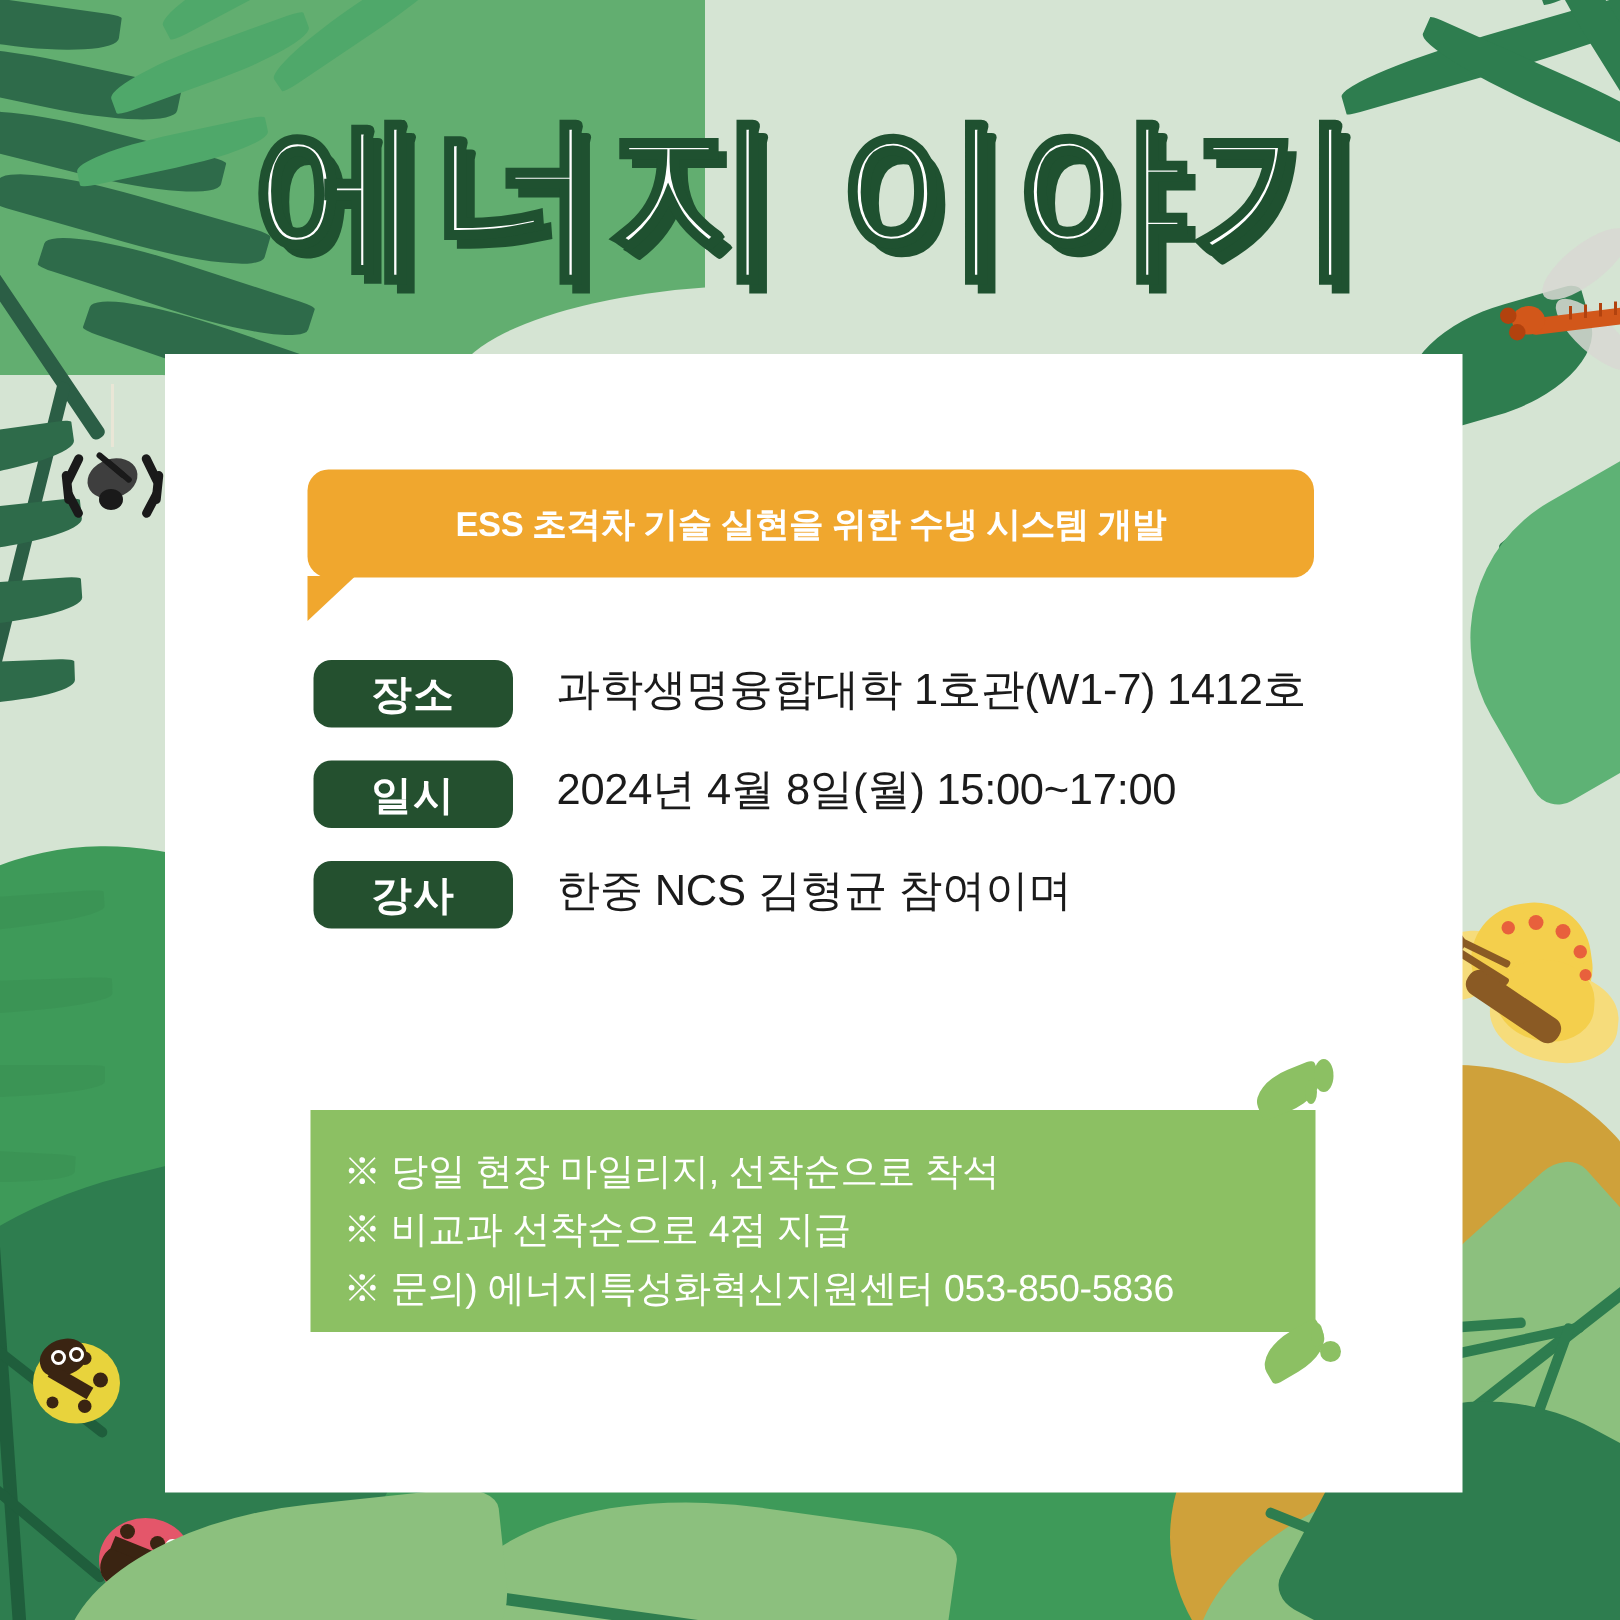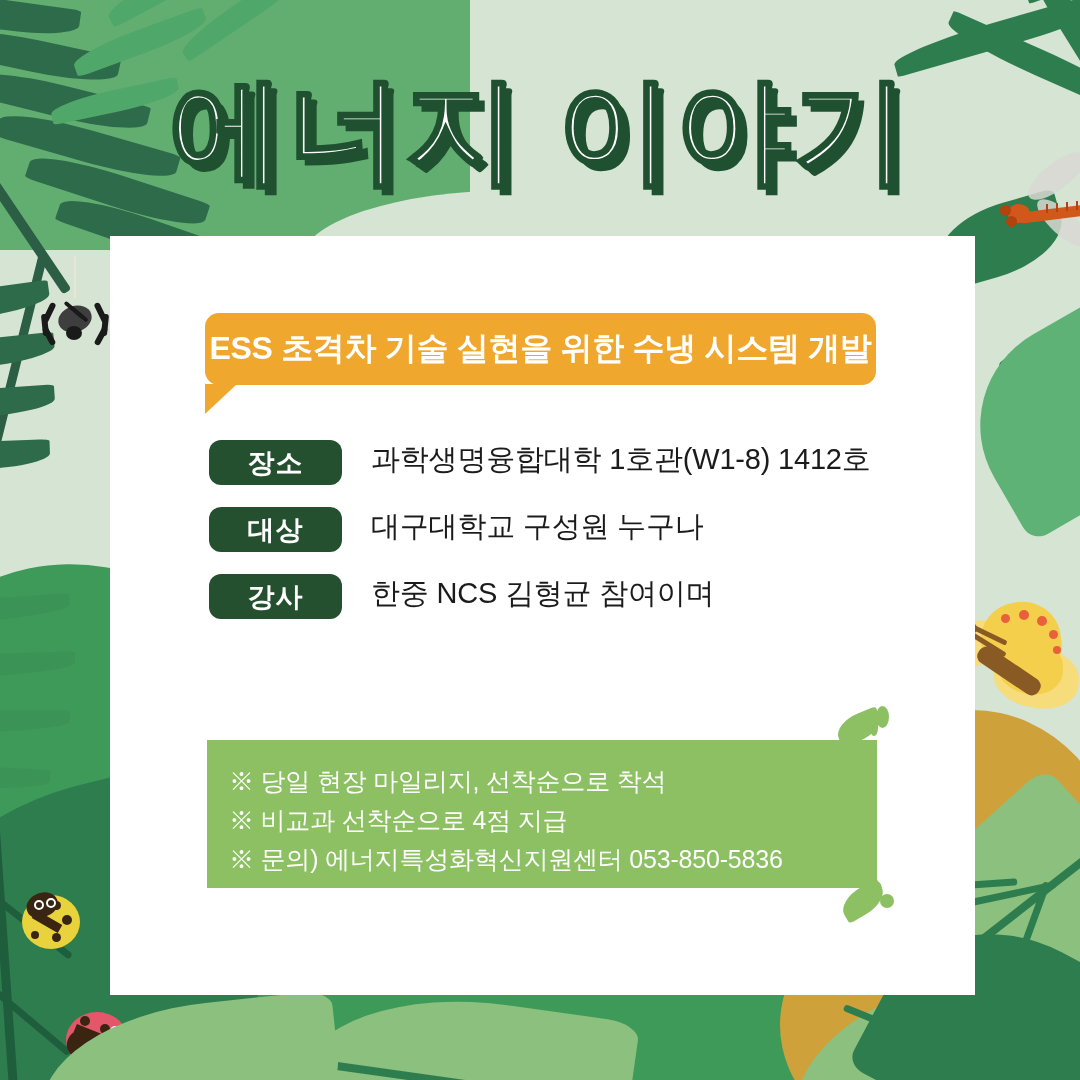--- a/index.html
+++ b/index.html
@@ -63,21 +63,21 @@
     white-space:nowrap;
   }
 
   
   .bubble-wrap{position:absolute;left:205px;top:313px;}
   .bubble{
     position:relative;width:671px;height:72px;background:#F0A72E;
     border-radius:14px;display:flex;align-items:center;justify-content:center;
   }
   .bubble-text{
-    color:#FFFFFF;font-size:32px;font-weight:700;letter-spacing:-0.3px;
+    color:#FFFFFF;font-size:23px;font-weight:700;letter-spacing:-0.3px;
     white-space:nowrap;
   }
   .bubble-tail{
     position:absolute;left:0px;top:71px;width:0;height:0;
     border-left:32px solid #F0A72E;
     border-bottom:30px solid transparent;
   }
 
   
   .rows{position:absolute;left:209px;top:440px;}
@@ -304,25 +304,25 @@
   <div class="bubble-wrap">
     <div class="bubble">
       <span class="bubble-text">ESS 초격차 기술 실현을 위한 수냉 시스템 개발</span>
       <div class="bubble-tail"></div>
     </div>
   </div>
 
   <div class="rows">
     <div class="row">
       <div class="chip">장소</div>
-      <div class="rowval">과학생명융합대학 1호관(W1-8) 1412호</div>
+      <div class="rowval">과학생명융합대학 1호관(W1-7) 1412호</div>
     </div>
     <div class="row">
-      <div class="chip">대상</div>
-      <div class="rowval">대구대학교 구성원 누구나</div>
+      <div class="chip">일시</div>
+      <div class="rowval">2024년 4월 8일(월) 15:00~17:00</div>
     </div>
     <div class="row">
       <div class="chip">강사</div>
       <div class="rowval">한중 NCS 김형균 참여이며</div>
     </div>
   </div>
 
   <div class="notes">
     <div class="notes-inner">
       <div class="note-line">※ 당일 현장 마일리지, 선착순으로 착석</div>

